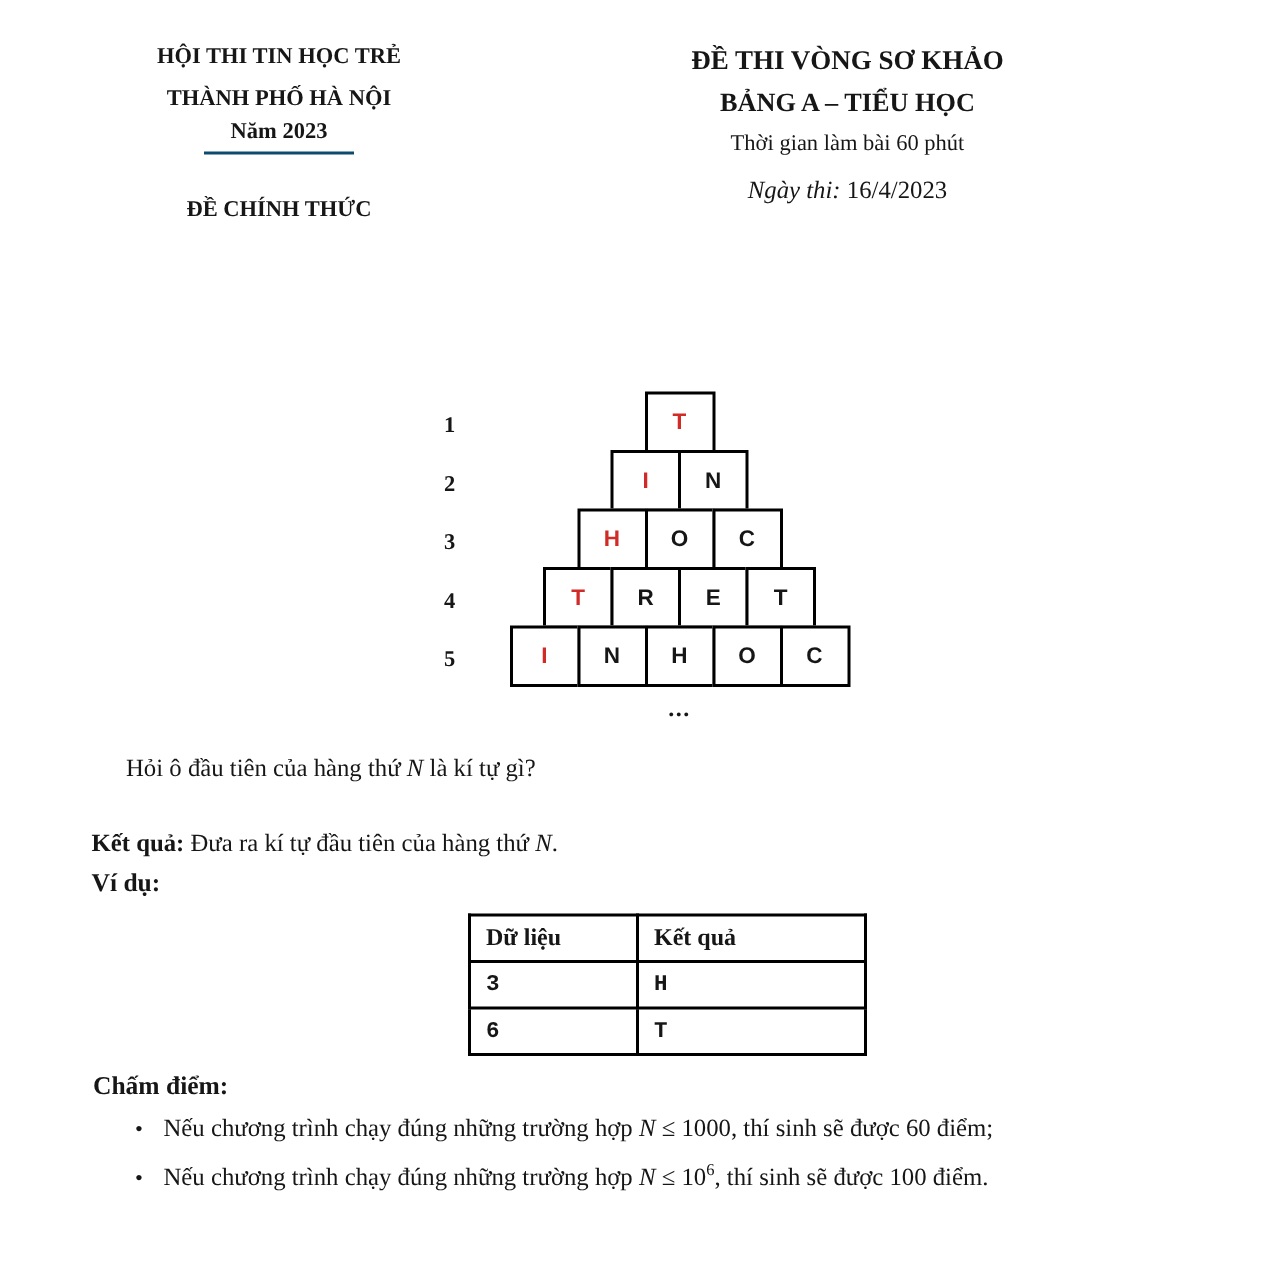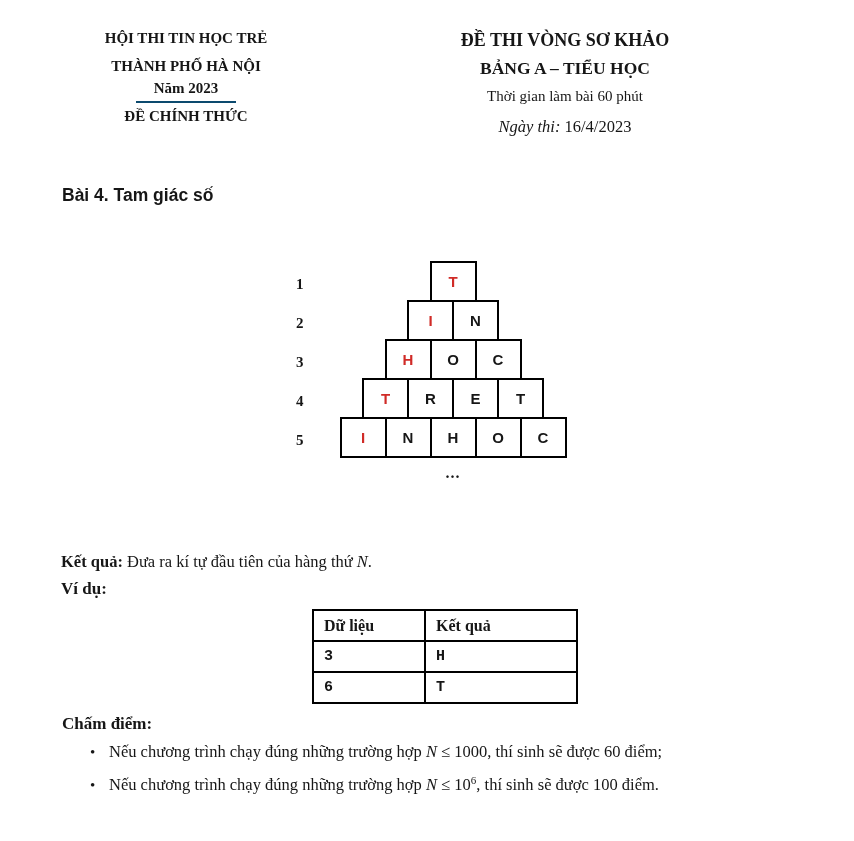--- a/index.html
+++ b/index.html
@@ -15,21 +15,21 @@
   }
   .abs { position:absolute; }
 
   
   .hdr-left { left:58px; top:30px; width:256px; text-align:center; }
   .hdr-left .line { position:absolute; left:0; right:0; font-weight:bold; font-size:15px; white-space:nowrap; }
   .hdr-org1 { top:0; }
   .hdr-org2 { top:28px; }
   .hdr-year { top:50px; }
   .hdr-year span { display:inline-block; padding:0 18px 4px; border-bottom:2px solid #0c4a6e; }
-  .hdr-doc  { top:78px;text-align:center; }
+  .hdr-doc  { top:102px;text-align:center; }
 
   .hdr-right { left:430px; top:30px; width:270px; text-align:center; }
   .hdr-right .line { position:absolute; left:0; right:0; white-space:nowrap; }
   .hdr-t1 { top:0;   font-weight:bold; font-size:18px; }
   .hdr-t2 { top:28px; font-weight:bold; font-size:17.5px; }
   .hdr-dur{ top:58px; font-size:15px; }
   .hdr-date{ top:87px; font-size:16.5px; }
   .it { font-style:italic; }
 
   
@@ -91,21 +91,20 @@
     <div class="line hdr-doc">ĐỀ CHÍNH THỨC</div>
   </div>
 
   <div class="abs hdr-right">
     <div class="line hdr-t1">ĐỀ THI VÒNG SƠ KHẢO</div>
     <div class="line hdr-t2">BẢNG A – TIỂU HỌC</div>
     <div class="line hdr-dur">Thời gian làm bài 60 phút</div>
     <div class="line hdr-date"><span class="it">Ngày thi:</span><span> 16/4/2023</span></div>
   </div>
 
-  <div class="abs prob-title">Bài 4. Tam giác số</div>
 
   <div class="abs pyramid">
     <div id="pyr-rows">
         <div class="pyr-row">
           <span class="row-num">1</span>
           <div class="cells">
             <div class="cell first">T</div>
           </div>
         </div>
         <div class="pyr-row">
@@ -139,20 +138,21 @@
             <div class="cell">N</div>
             <div class="cell">H</div>
             <div class="cell">O</div>
             <div class="cell">C</div>
           </div>
         </div>
       </div>
     <div class="pyr-ellipsis">...</div>
   </div>
 
+  <div class="abs q-line"><span>Hỏi ô đầu tiên của hàng thứ </span><span class="var">N</span><span> là kí tự gì?</span></div>
 
 
   <div class="abs out-line"><span class="lbl">Kết quả:</span><span> Đưa ra kí tự đầu tiên của hàng thứ </span><span class="var">N</span><span>.</span></div>
 
   <div class="abs ex-label">Ví dụ:</div>
   <table class="abs ex-table">
     <tbody>
       <tr>
         <td class="c1 th">Dữ liệu</td>
         <td class="c2 th">Kết quả</td>

